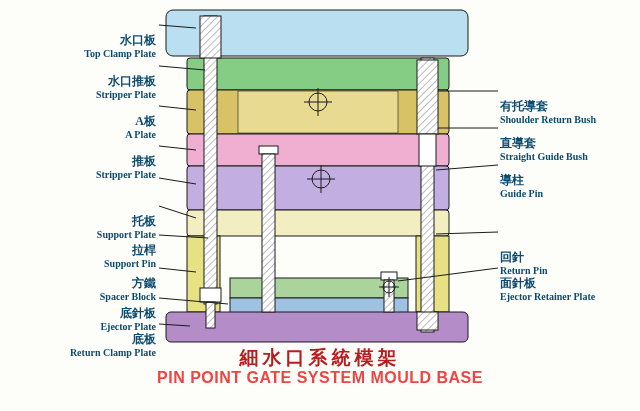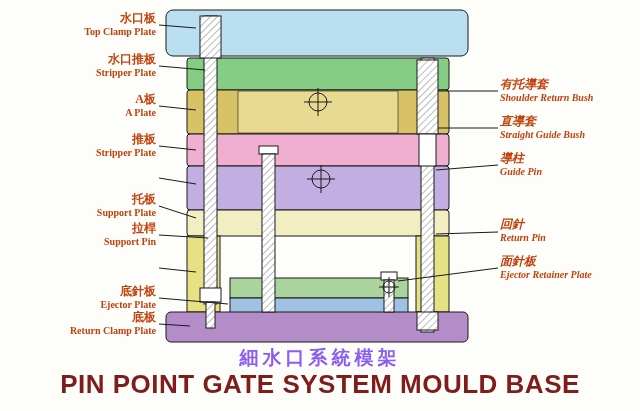--- a/index.html
+++ b/index.html
@@ -1,33 +1,33 @@
 <!DOCTYPE html>
 <html><head>
 <meta charset="utf-8">
 <style>
   html,body{margin:0;padding:0;background:#ffffff;}
   .stage{
     position:relative;width:640px;height:411px;background:#fdfdfa;
     font-family:"Liberation Serif", serif;overflow:hidden;
   }
   .diagram-svg{position:absolute;top:0;left:0;}
-  .lbl{position:absolute;color:#c2410c;line-height:13px;}
+  .lbl{position:absolute;color:#0c4a6e;line-height:13px;margin-top:22px;}
   .lbl .zh{font-size:12px;font-weight:bold;}
   .lbl .en{font-size:10px;font-weight:bold;}
   .lbl.left{left:0;width:156px;text-align:right;}
-  .lbl.right{left:500px;width:138px;text-align:left;font-style:italic;}
+  .lbl.right{left:500px;width:138px;text-align:left;}
   .title-zh{
     position:absolute;top:345px;left:0;right:0;text-align:center;
-    font-size:19px;font-weight:bold;letter-spacing:4px;color:#8b5cf6;
+    font-size:19px;font-weight:bold;letter-spacing:4px;color:#b91c1c;
     font-family:"Liberation Serif", serif;
   }
   .title-en{
     position:absolute;top:369px;left:0;right:0;text-align:center;
-    font-size:26px;font-weight:bold;letter-spacing:0.5px;color:#7f1d1d;
+    font-size:16px;font-weight:bold;letter-spacing:0.5px;color:#ef4444;
     font-family:"Liberation Sans", sans-serif;
   }
 </style>
 </head>
 <body>
 
 <div class="stage">
 
   <svg class="diagram-svg" width="640" height="411" viewBox="0 0 640 411">
     <defs>
@@ -121,20 +121,24 @@
     <div class="en">Stripper Plate</div>
   </div>
   <div class="lbl left" style="top:193px">
     <div class="zh">托板</div>
     <div class="en">Support Plate</div>
   </div>
   <div class="lbl left" style="top:222px">
     <div class="zh">拉桿</div>
     <div class="en">Support Pin</div>
   </div>
+  <div class="lbl left" style="top:255px">
+    <div class="zh">方鐵</div>
+    <div class="en">Spacer Block</div>
+  </div>
   <div class="lbl left" style="top:285px">
     <div class="zh">底針板</div>
     <div class="en">Ejector Plate</div>
   </div>
   <div class="lbl left" style="top:311px">
     <div class="zh">底板</div>
     <div class="en">Return Clamp Plate</div>
   </div>
 
   <div class="lbl right" style="top:78px">
@@ -142,21 +146,21 @@
     <div class="en">Shoulder Return Bush</div>
   </div>
   <div class="lbl right" style="top:115px">
     <div class="zh">直導套</div>
     <div class="en">Straight Guide Bush</div>
   </div>
   <div class="lbl right" style="top:152px">
     <div class="zh">導柱</div>
     <div class="en">Guide Pin</div>
   </div>
-  <div class="lbl right" style="top:218px">
+  <div class="lbl right" style="top:229px">
     <div class="zh">回針</div>
     <div class="en">Return Pin</div>
   </div>
   <div class="lbl right" style="top:255px">
     <div class="zh">面針板</div>
     <div class="en">Ejector Retainer Plate</div>
   </div>
 
   <div class="title-zh">細水口系統模架</div>
   <div class="title-en">PIN POINT GATE SYSTEM MOULD BASE</div>

